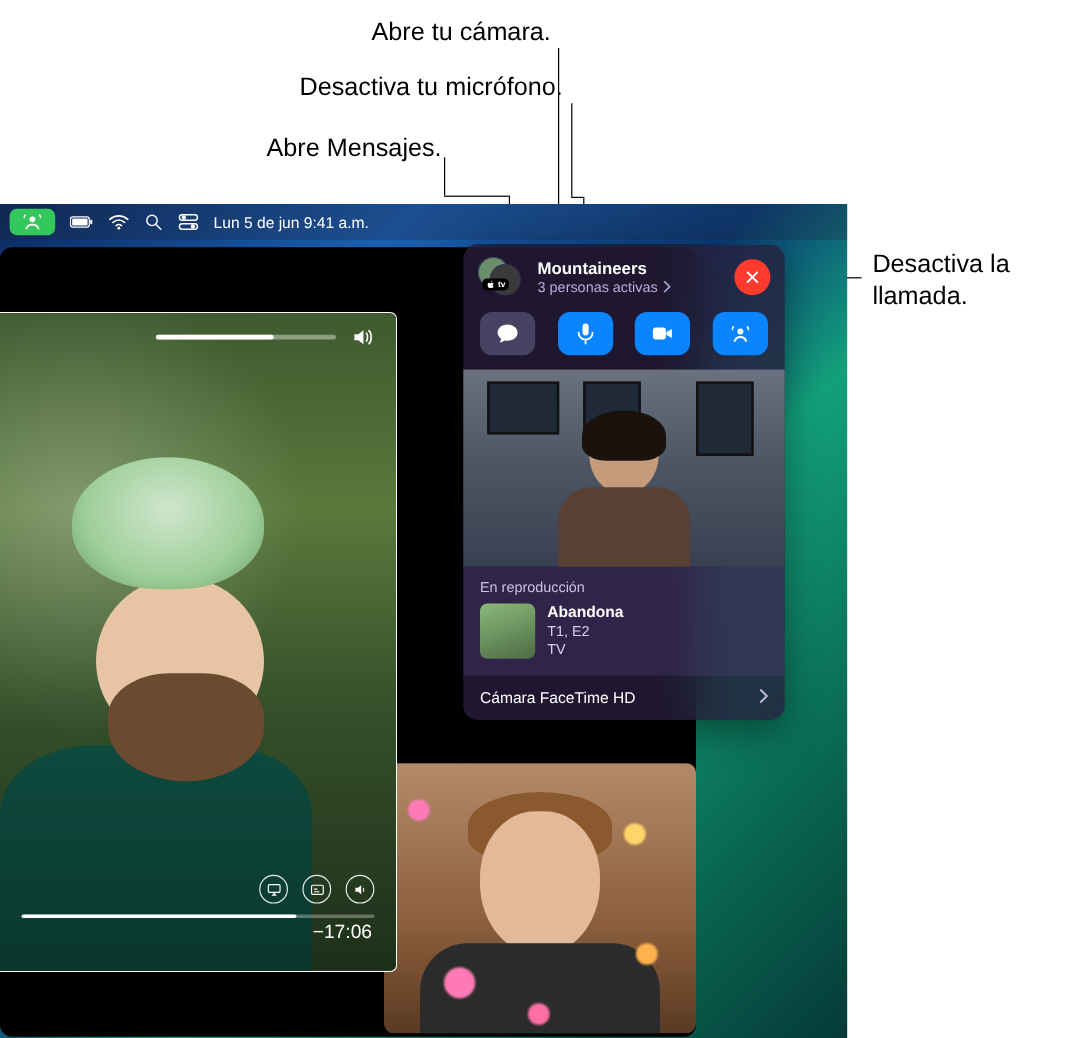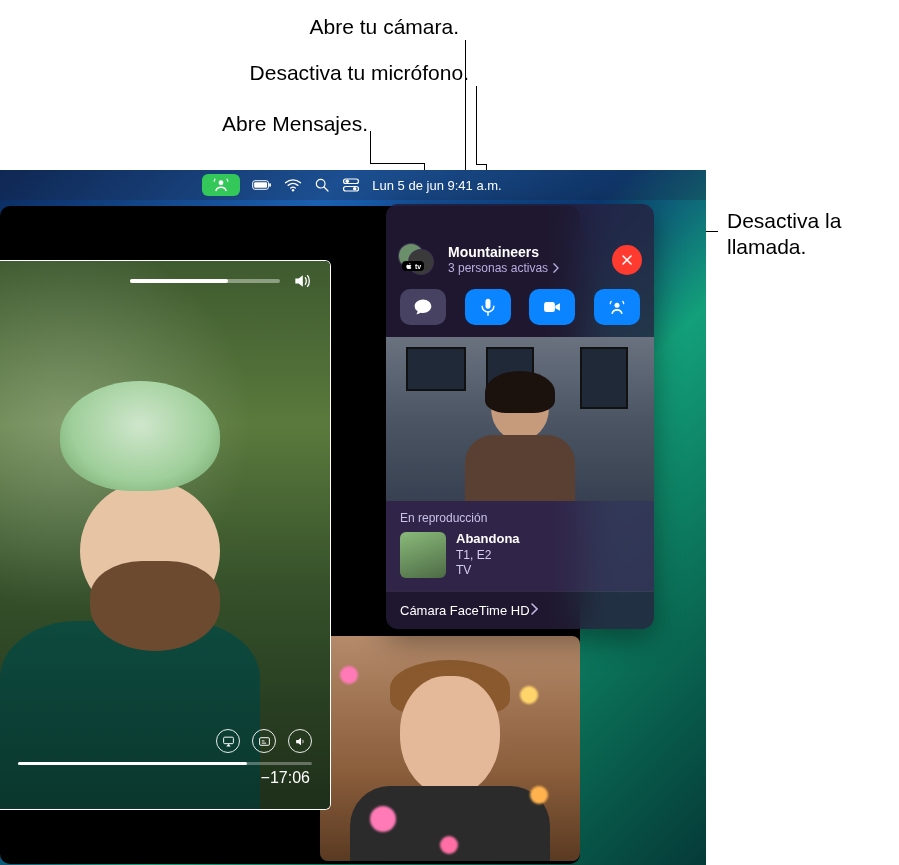--- a/index.html
+++ b/index.html
@@ -42,21 +42,21 @@
     overflow: hidden;
   }
 
   
   .menubar {
     position: absolute;
     top: 0; left: 0; right: 0;
     height: 30px;
     display: flex;
     align-items: center;
-    justify-content: center;
+    justify-content: flex-start;
     padding: 0 10px 0 8px;
     gap: 12px;
     color: #fff;
     font-size: 13px;
     background: rgba(30,30,50,0.25);
   }
   .menubar .pill {
     background: #34c759;
     border-radius: 6px;
     padding: 2px 10px;
@@ -213,21 +213,20 @@
     backdrop-filter: blur(20px);
     color: #fff;
     overflow: hidden;
     box-shadow: 0 10px 30px rgba(0,0,0,0.4);
   }
   .panel-header {
     display: flex;
     align-items: center;
     padding: 10px 12px 4px 12px;
     gap: 10px;
-    margin-top: 29px;
   }
   .avatar-stack {
     position: relative;
     width: 40px; height: 34px;
     flex-shrink: 0;
   }
   .avatar-stack .av {
     position: absolute;
     width: 26px; height: 26px;
     border-radius: 50%;
@@ -327,20 +326,21 @@
     background: linear-gradient(160deg,#8aba7a,#4d6b45);
     flex-shrink: 0;
   }
   .np-meta { font-size: 12px; line-height: 1.3; }
   .np-meta .title { font-weight: 700; font-size: 13px; }
   .np-meta .sub { color: #d6cff0; }
 
   .panel-row {
     display: flex;
     align-items: center;
+    justify-content: space-between;
     padding: 11px 14px;
     border-top: 1px solid rgba(255,255,255,0.08);
     font-size: 13px;
   }
   .panel-row .val { color: #bdb4e0; display:flex; align-items:center; gap:6px;}
   .chev { color: #bdb4e0; }
 
   
   .ico16 { width: 16px; height: 16px; }
   .ico18 { width: 18px; height: 18px; }

